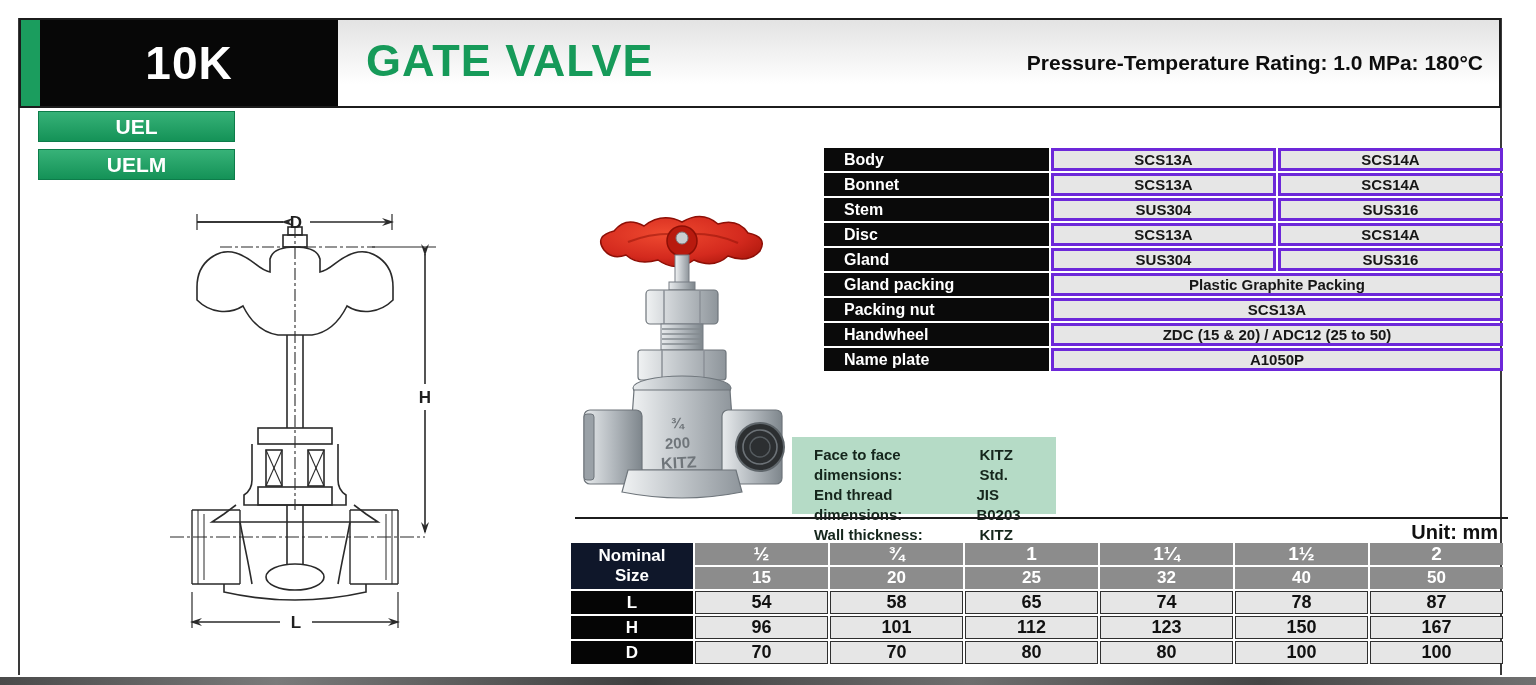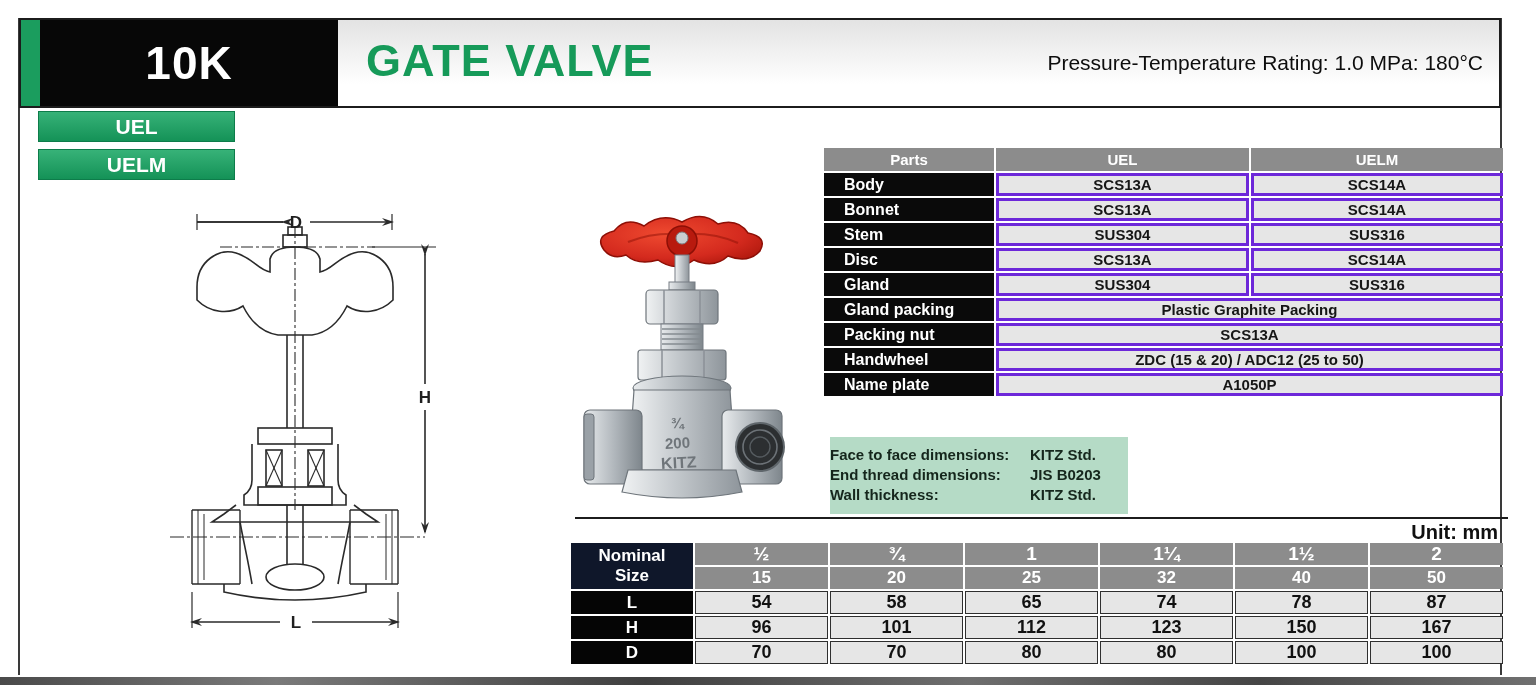--- a/index.html
+++ b/index.html
@@ -16,21 +16,21 @@
   
   .header { position:absolute; left:19px; top:18px; width:1482px; height:90px;
             border:2px solid #1c1c1c; display:flex; background:linear-gradient(#e3e3e3,#ffffff 75%); }
   .accent { width:19px; height:100%; background:#1b9d5e; }
   .k10 { width:298px; height:100%; background:#070707; color:#fff; font-size:46px; font-weight:bold;
          display:flex; align-items:center; justify-content:center; letter-spacing:1px; }
   .title-area { flex:1; position:relative; }
   .gate-title { position:absolute; left:28px; top:50%; transform:translateY(-54%);
                 font-size:45px; font-weight:bold; color:#169a59; letter-spacing:1px; }
   .rating { position:absolute; right:16px; top:50%; transform:translateY(-50%);
-            font-size:21px; font-weight:normal; color:#0d0d0d; }
+            font-size:21px; font-weight:bold; color:#0d0d0d; }
 
   
   .badge { position:absolute; left:38px; width:197px; height:31px;
            background:linear-gradient(#37b278,#149257); border:1px solid #0d7c4a;
            color:#fff; font-size:21px; font-weight:bold; display:flex; align-items:center; justify-content:center; }
   .badge.uel  { top:111px; }
   .badge.uelm { top:149px; }
 
   
   .drawing { position:absolute; left:140px; top:192px; width:345px; height:452px; }
@@ -39,22 +39,22 @@
   
   table { border-collapse:separate; border-spacing:2px; }
   .parts-table { position:absolute; left:822px; top:146px; width:683px; table-layout:fixed; }
   .parts-table th, .parts-table td { height:23px; }
   .parts-table .c1 { width:170px; } .parts-table .c2 { width:253px; } .parts-table .c3 { width:252px; }
   .pt-head th { background:#8c8c8c; color:#fff; font-size:15px; font-weight:bold; text-align:center; }
   .pt-label { background:#0a0a0a; color:#fff; font-size:16px; font-weight:bold; text-align:left; padding-left:20px; }
   .pt-val { background:#e6e6e6; border:3px solid #6d28d9; color:#161616; font-size:15px; font-weight:bold; text-align:center; }
 
   
-  .standards { position:absolute; left:830px; top:437px; width:298px; height:77px;
-               background:#b5dbc6; padding:8px 0; }
+  .standards { position:absolute; left:792px; top:437px; width:264px; height:77px;
+               background:#b5dbc6; padding:8px 22px; }
   .std-row { display:flex; font-size:15px; font-weight:bold; color:#15261c; line-height:20px; }
   .std-label { width:200px; }
 
   
   .sep-line { position:absolute; left:575px; top:517px; width:933px; height:2px; background:#1c1c1c; }
   .unit-note { position:absolute; left:1330px; top:521px; width:168px; text-align:right;
                font-size:20px; font-weight:bold; color:#101010; }
 
   
   .dims-table { position:absolute; left:569px; top:541px; table-layout:fixed; }
@@ -218,25 +218,20 @@
 
     <g fill="#6f757a" font-weight="bold" transform="rotate(-3 106 245)">
       <text x="96" y="230" font-size="15">¾</text>
       <text x="89" y="250" font-size="15">200</text>
       <text x="84" y="270" font-size="16">KITZ</text>
     </g>
   </svg>
 
   <table class="parts-table">
     <tbody>
-        <tr class="pt-head">
-      <th class="c1">Parts</th>
-      <th class="c2">UEL</th>
-      <th class="c3">UELM</th>
-    </tr>
     <tr>
       <td class="pt-label">Body</td>
       <td class="pt-val">SCS13A</td>
       <td class="pt-val">SCS14A</td>
     </tr>
     <tr>
       <td class="pt-label">Bonnet</td>
       <td class="pt-val">SCS13A</td>
       <td class="pt-val">SCS14A</td>
     </tr>

